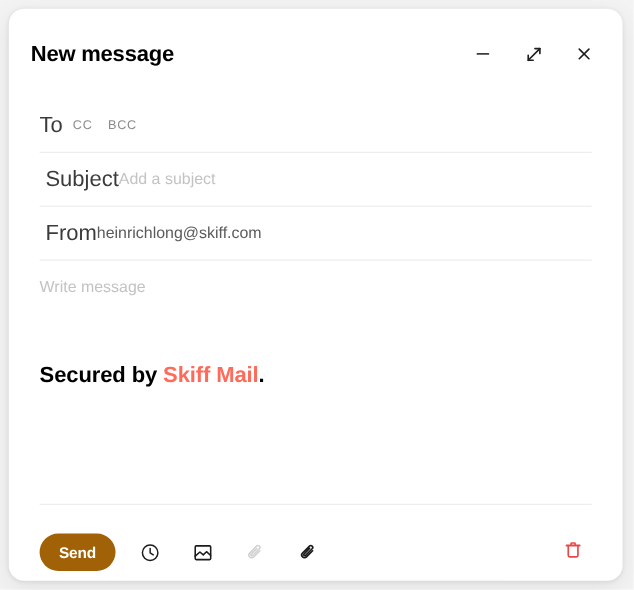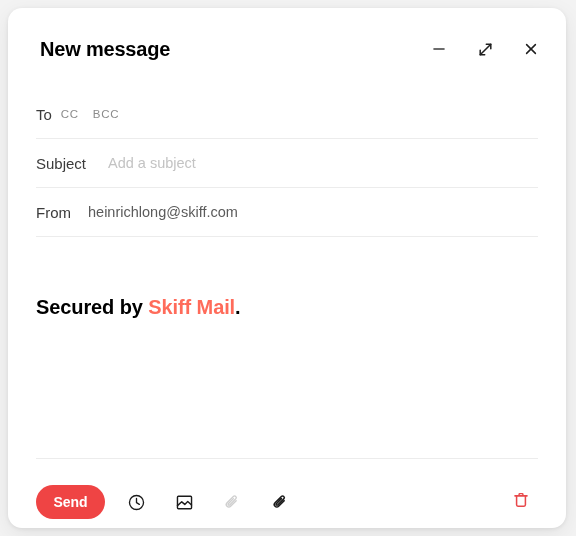--- a/index.html
+++ b/index.html
@@ -28,21 +28,21 @@
     overflow: hidden;
   }
 
   
   .header {
     position: absolute;
     left: 0; top: 0;
     width: 100%;
     height: 82px;
     box-sizing: border-box;
-    padding: 0 22px 0 32px;
+    padding: 0 22px 0 20px;
     display: flex;
     align-items: center;
     justify-content: space-between;
   }
   .window-title {
     font-size: 20px;
     font-weight: bold;
     color: #000000;
     letter-spacing: -0.2px;
     line-height: 1;
@@ -73,23 +73,24 @@
     display: flex;
     align-items: center;
     border-bottom: 1px solid #ececec;
     box-sizing: border-box;
   }
   #row-to      { top: 82px; }
   #row-subject { top: 131px; }
   #row-from    { top: 180px; }
 
   .field-label {
-    font-size: 15px;
+    font-size: 20px;
     color: #3b3b3b;
     flex: none;
+    text-align: right;
   }
   .field-label.to-label { margin-right: 9px; }
   .field-label.subject-label { width: 72px; }
   .field-label.from-label { width: 52px; }
 
   .field-placeholder {
     font-size: 14.5px;
     color: #c3c3c3;
     flex: 1 1 auto;
     cursor: text;
@@ -156,21 +157,21 @@
     top: 470px;
     width: 502px;
     height: 48px;
     display: flex;
     align-items: center;
   }
   .send-button {
     width: 69px;
     height: 34px;
     border-radius: 17px;
-    background: #ef4444;
+    background: #a16207;
     color: #ffffff;
     font-size: 14px;
     font-weight: bold;
     display: flex;
     align-items: center;
     justify-content: center;
     cursor: pointer;
     flex: none;
     letter-spacing: -0.1px;
   }
@@ -251,20 +252,21 @@
     <span class="field-label from-label">From</span>
     <span class="field-value">heinrichlong@skiff.com</span>
   </div>
 
   <div class="field-row" id="row-subject">
     <span class="field-label subject-label">Subject</span>
     <span class="field-placeholder">Add a subject</span>
   </div>
 
   <div class="body-area">
+    <div class="body-placeholder">Write message</div>
     <div class="signature">
       <span>Secured by </span><a class="brand-link">Skiff Mail</a><span class="period">.</span>
     </div>
   </div>
 
   <div class="footer-divider"></div>
 
   <div class="footer">
     <div class="send-button">Send</div>
 

